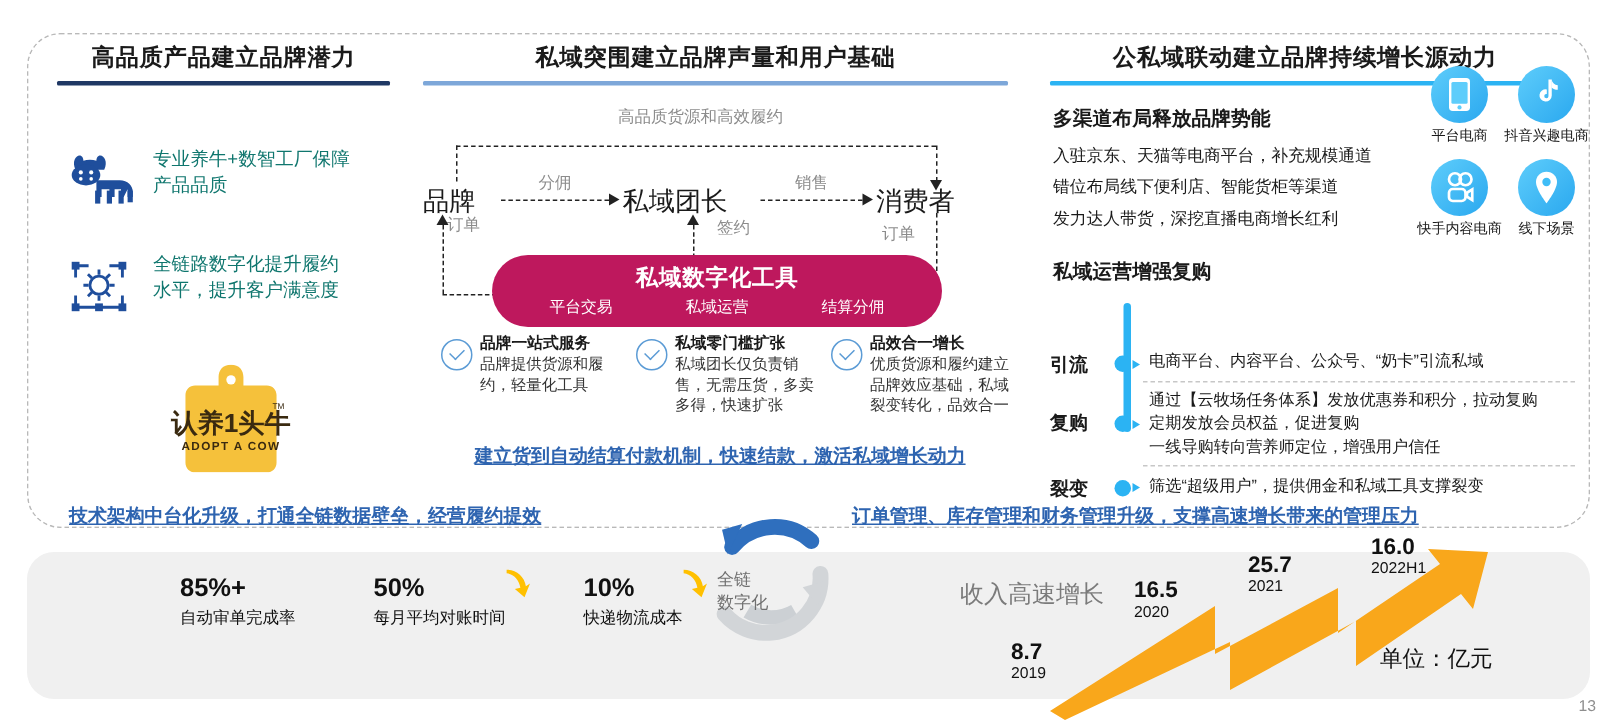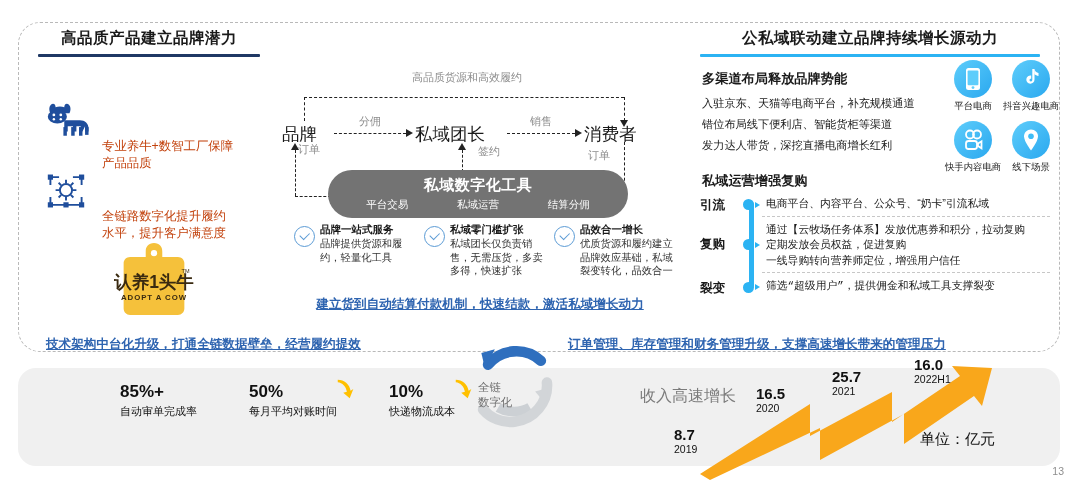--- a/index.html
+++ b/index.html
@@ -26,21 +26,21 @@
 
   #head1{left:38px;top:28px;width:222px;}
   #head1 .rule{background:#1f3864;}
   #head2{left:282px;top:28px;width:390px;}
   #head2 .rule{background:#7da7d9;}
   #head3{left:700px;top:28px;width:340px;}
   #head3 .rule{background:#2bb3f3;}
 
   
   .lrow{position:absolute;display:flex;align-items:flex-start;gap:10px;}
-  .lrow .txt{font-size:12.4px;line-height:1.38;color:#c2410c;width:135px;margin-top:40px;}
+  .lrow .txt{font-size:12.4px;line-height:1.38;color:#0f766e;width:135px;}
   #lrow1{left:40px;top:98px;}
   #lrow2{left:40px;top:168px;}
   .licon{width:52px;height:46px;flex:0 0 52px;}
 
   #brandmark{
     position:absolute;left:108px;top:243px;width:92px;height:72px;
   }
 
   
   .mid{position:absolute;left:282px;top:70px;width:392px;height:150px;}
@@ -50,21 +50,21 @@
   .hdash{border-top:1.6px dashed #222;}
   .vdash{border-left:1.6px dashed #222;}
   .arrowhead{position:absolute;width:0;height:0;}
   .ah-r{border-top:4.5px solid transparent;border-bottom:4.5px solid transparent;border-left:7px solid #222;}
   .ah-d{border-left:4.5px solid transparent;border-right:4.5px solid transparent;border-top:7px solid #222;}
   .ah-u{border-left:4.5px solid transparent;border-right:4.5px solid transparent;border-bottom:7px solid #222;}
   .ah-l{border-top:4.5px solid transparent;border-bottom:4.5px solid transparent;border-right:7px solid #222;}
 
   .pill{
     position:absolute;left:46px;top:100px;width:300px;height:48px;
-    background:#737373;border-radius:24px;color:#fff;text-align:center;
+    background:#be185d;border-radius:24px;color:#fff;text-align:center;
   }
   .pill .ttl{font-size:15px;font-weight:bold;padding-top:6px;letter-spacing:.5px;}
   .pill .subs{display:flex;justify-content:space-around;font-size:10.5px;padding:3px 14px 0;}
 
   
   .feats{position:absolute;left:294px;top:222px;width:388px;display:flex;gap:6px;}
   .feat{display:flex;gap:5px;width:124px;}
   .chk{
     flex:0 0 19px;width:19px;height:19px;border:1.6px solid #5b9bd5;border-radius:50%;
     margin-top:4px;position:relative;
@@ -82,33 +82,33 @@
     font-size:12.6px;font-weight:bold;color:#2e64b0;text-decoration:underline;
     white-space:nowrap;
   }
 
   
   .r-h{position:absolute;font-size:13.2px;font-weight:bold;color:#1a1a1a;}
   #rh1{left:702px;top:70px;}
   #rh2{left:702px;top:172px;}
   .r-line{position:absolute;font-size:11.2px;color:#1a1a1a;white-space:nowrap;}
 
-  .ico-grid{position:absolute;left:944px;top:60px;width:120px;}
+  .ico-grid{position:absolute;left:944px;top:44px;width:120px;}
   .ico-cell{display:inline-block;width:58px;text-align:center;}
   .ico-circ{
     width:38px;height:38px;border-radius:50%;margin:0 auto;
     background:linear-gradient(135deg,#5ecdfb 0%,#2aa8ef 100%);
     display:flex;align-items:center;justify-content:center;
   }
   .ico-lbl{font-size:9.4px;color:#1a1a1a;margin-top:2px;white-space:nowrap;}
 
   
   .tl{position:absolute;left:700px;top:196px;width:350px;}
   .tl-spine{position:absolute;left:49px;top:6px;width:5px;height:86px;background:#2bb3f3;border-radius:3px;}
-  .tl-row{position:relative;display:flex;align-items:flex-start;min-height:20px;}
+  .tl-row{position:relative;display:flex;align-items:flex-start;min-height:20px;margin-top:38px;}
   .tl-lab{width:40px;font-size:12.6px;font-weight:bold;color:#1a1a1a;text-align:left;padding-top:1px;}
   .tl-dot{flex:0 0 22px;height:20px;position:relative;}
   .tl-dot i{position:absolute;left:3px;top:3px;width:11px;height:11px;border-radius:50%;background:#2bb3f3;}
   .tl-dot b{position:absolute;left:15px;top:5.5px;width:0;height:0;
     border-top:3.5px solid transparent;border-bottom:3.5px solid transparent;border-left:5px solid #2bb3f3;}
   .tl-txt{font-size:10.8px;color:#1a1a1a;line-height:1.42;padding-left:4px;}
   .tl-sep{margin-left:62px;border-top:1px dashed #c7c7c7;}
 
   .rightlink{
     position:absolute;left:568px;top:336px;
@@ -149,20 +149,24 @@
 </style>
 </head>
 <body>
 
 <div class="slide">
 
   <div class="frame"></div>
 
   <div class="col-head" id="head1">
     <div class="t">高品质产品建立品牌潜力</div>
+    <div class="rule"></div>
+  </div>
+  <div class="col-head" id="head2">
+    <div class="t">私域突围建立品牌声量和用户基础</div>
     <div class="rule"></div>
   </div>
   <div class="col-head" id="head3">
     <div class="t">公私域联动建立品牌持续增长源动力</div>
     <div class="rule"></div>
   </div>
 
   <div class="lrow" id="lrow1">
     <div class="licon">
       <svg viewBox="0 0 60 50" width="52" height="46">
@@ -356,21 +360,21 @@
           <b></b>
         </div>
       <div class="tl-txt">
         <div>通过【云牧场任务体系】发放优惠券和积分，拉动复购</div>
         <div>定期发放会员权益，促进复购</div>
         <div> 一线导购转向营养师定位，增强用户信任</div>
       </div>
     </div>
     <div class="tl-sep" style="margin-top:4px;"></div>
 
-    <div class="tl-row" style="margin-top:6px;font-family:Liberation Mono, monospace;">
+    <div class="tl-row" style="margin-top:6px;">
       <div class="tl-lab">裂变</div>
       <div class="tl-dot">
           <i></i>
           <b></b>
         </div>
       <div class="tl-txt">筛选“超级用户”，提供佣金和私域工具支撑裂变</div>
     </div>
   </div>
 
   <div class="rightlink">订单管理、库存管理和财务管理升级，支撑高速增长带来的管理压力</div>

